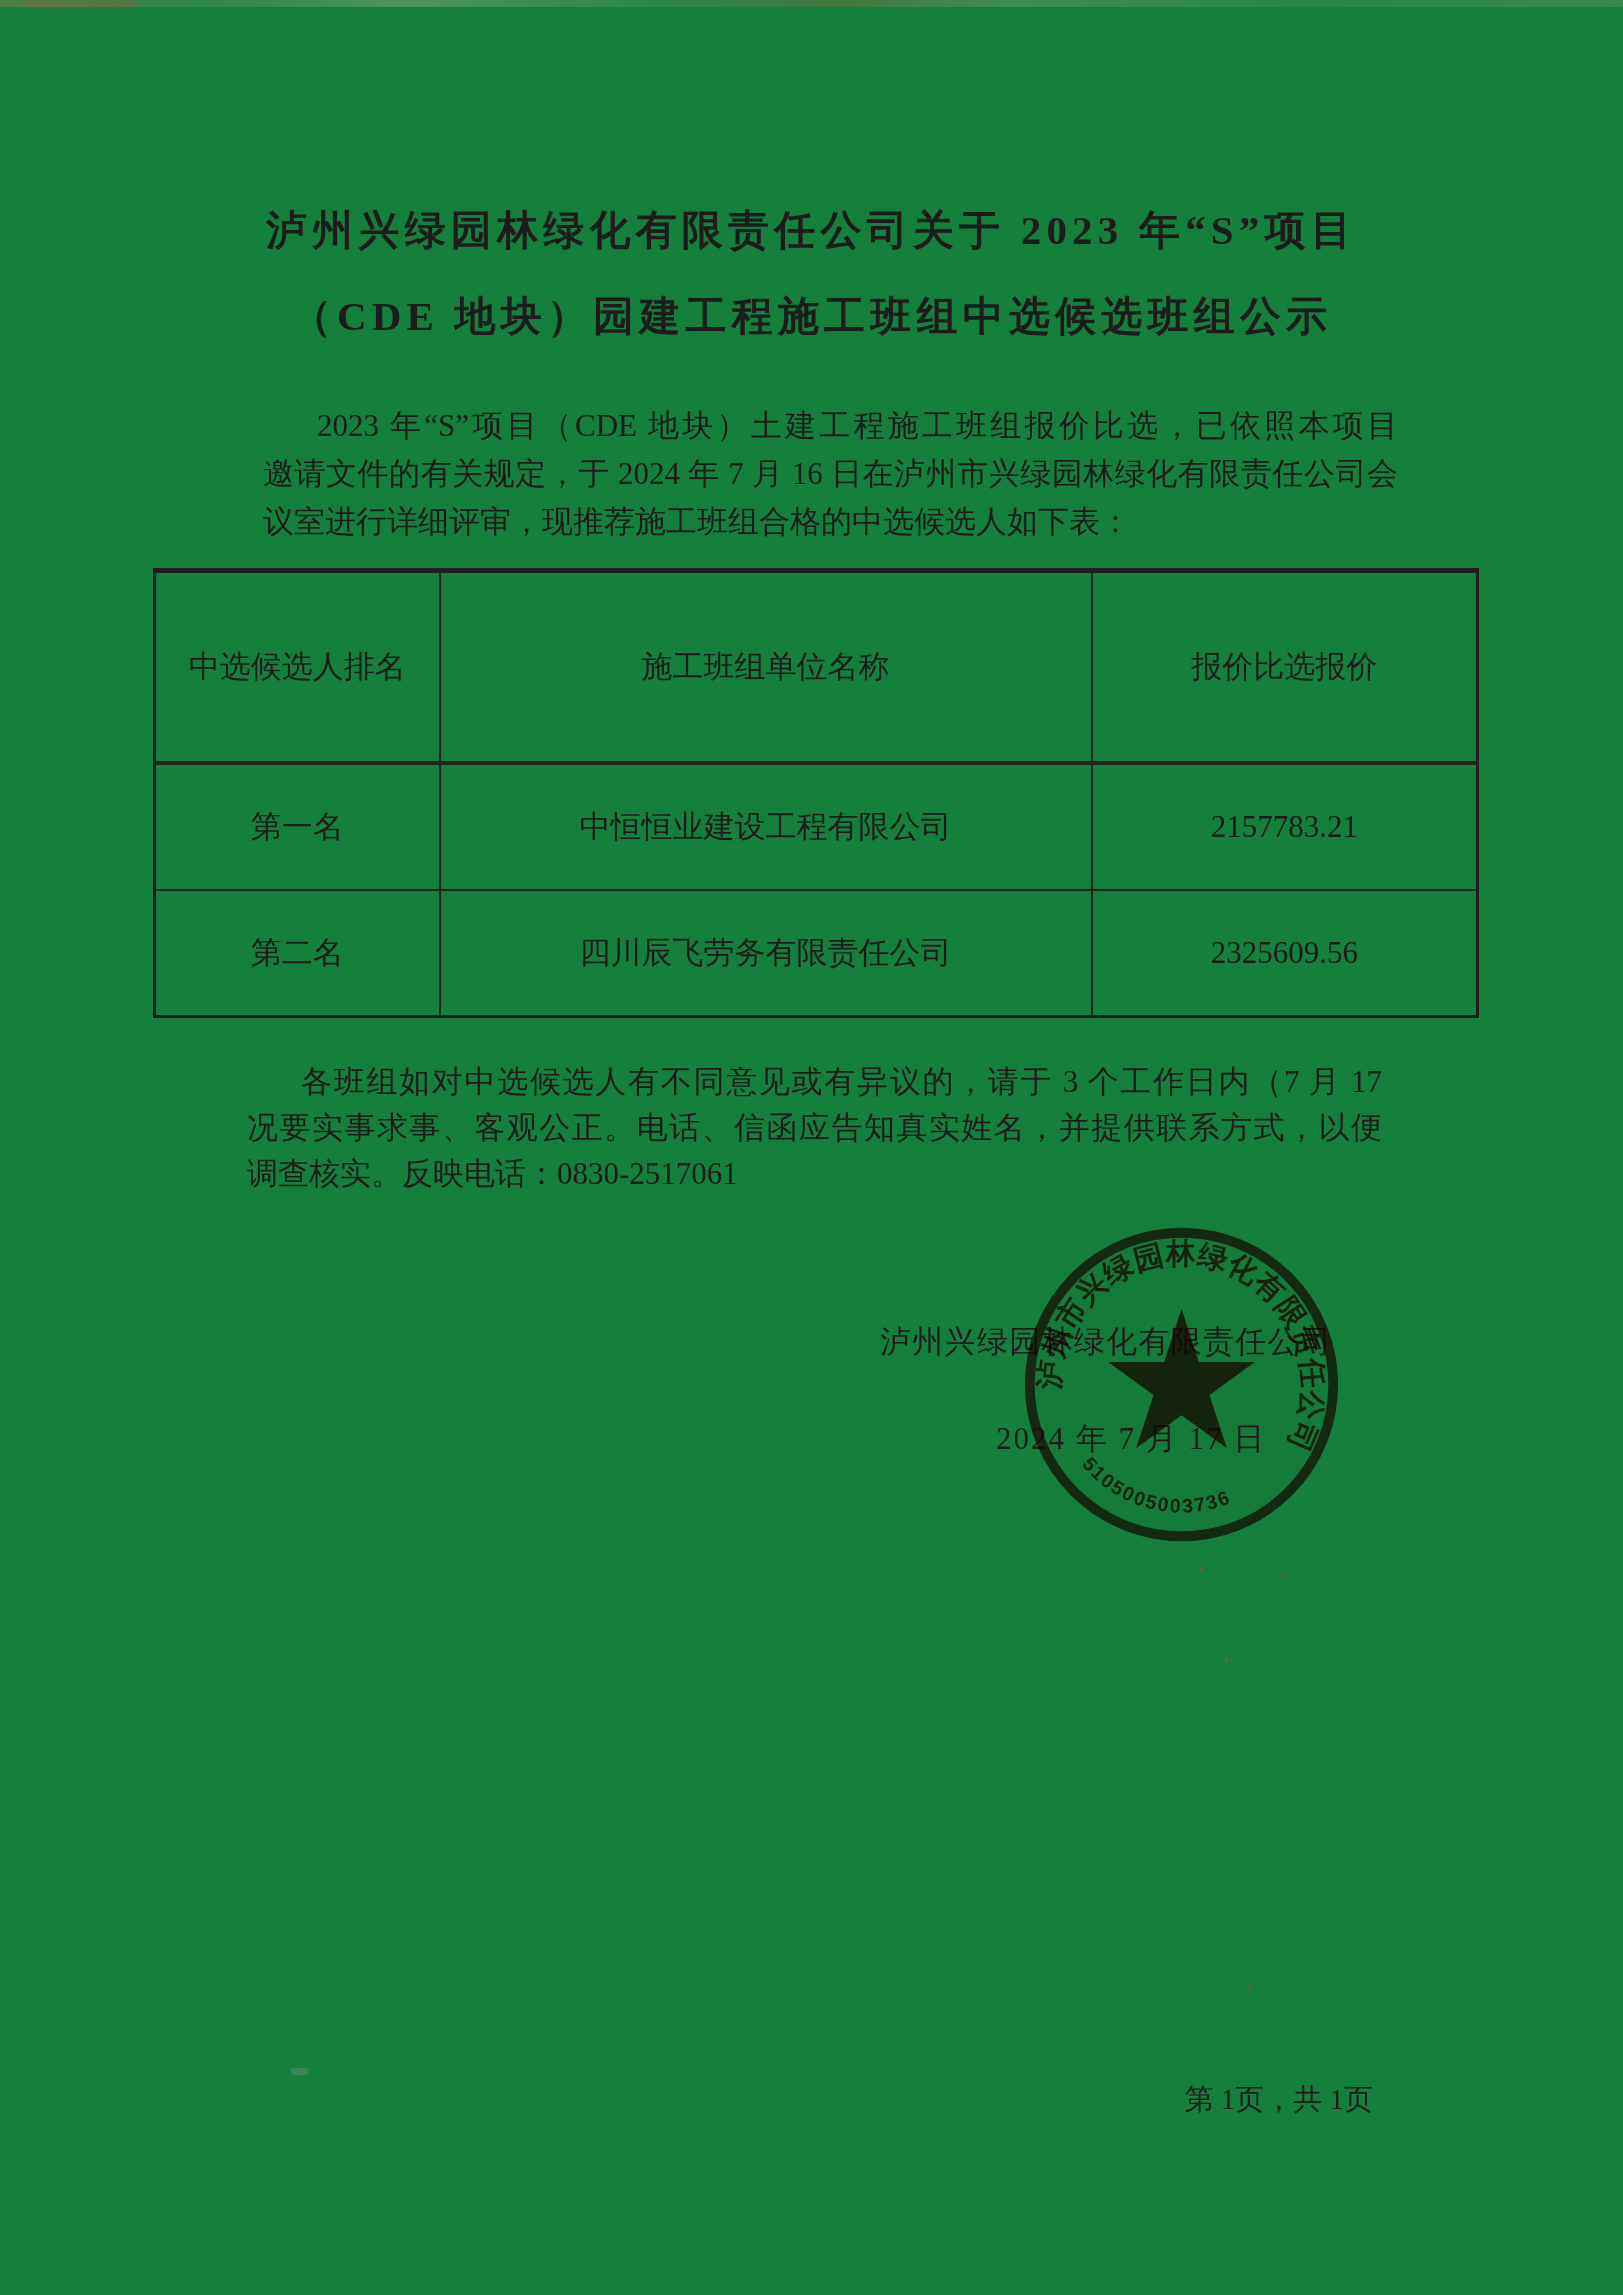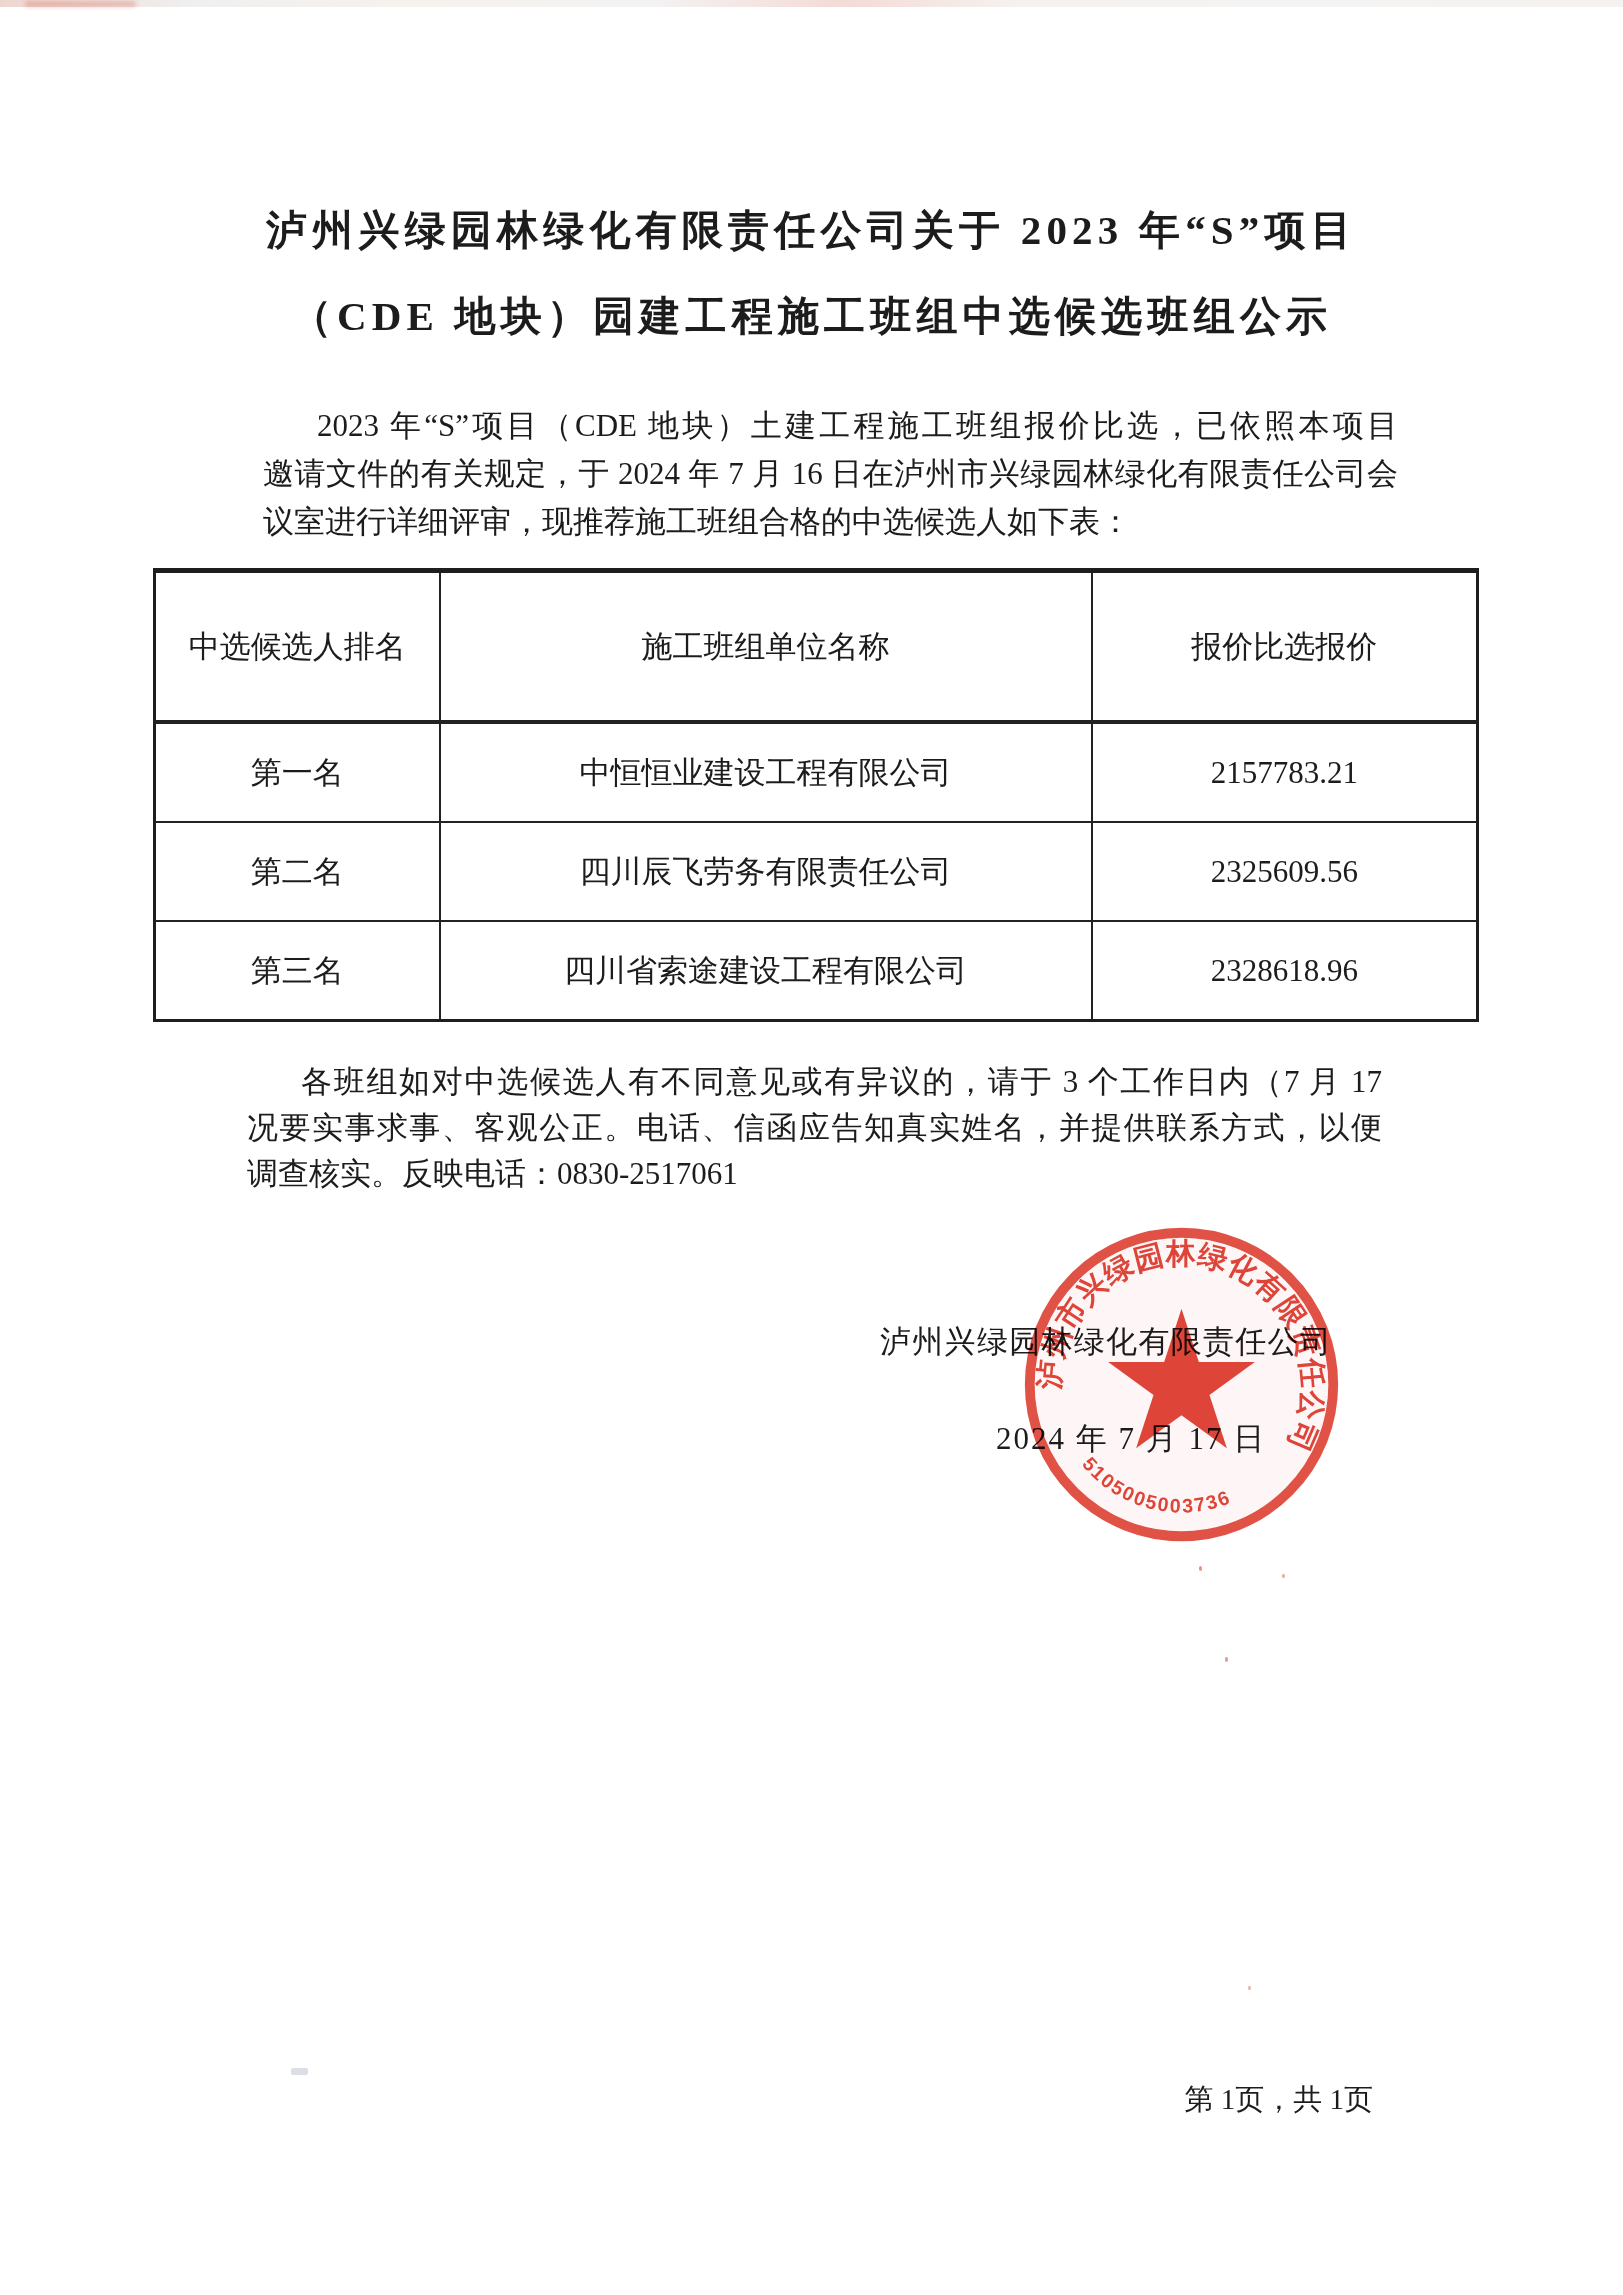--- a/index.html
+++ b/index.html
@@ -1,19 +1,19 @@
 <!DOCTYPE html>
 <html style="font-size:10.5px"><head>
 <meta charset="utf-8">
 <style>
   html,body{margin:0;padding:0;background:#e8e8e8;}
   .page{
     position:relative;
     width:1623px;height:2295px;
-    background:#ffffff;
+    background:#15803d;
     font-family:"Liberation Serif","DejaVu Serif",serif;
     color:#1c1c1c;
     overflow:hidden;
   }
   .scan-edge{
     position:absolute;top:0;left:0;right:0;height:6.5px;
     background:linear-gradient(90deg,
       rgba(196,120,96,.30) 0%, rgba(160,160,160,.16) 12%,
       rgba(222,205,188,.28) 25%, rgba(170,170,170,.14) 40%,
       rgba(205,90,70,.22) 52%, rgba(210,190,175,.22) 62%,
@@ -121,25 +121,20 @@
       <tr class="body-row">
         <td>第一名</td>
         <td>中恒恒业建设工程有限公司</td>
         <td>2157783.21</td>
       </tr>
       <tr class="body-row">
         <td>第二名</td>
         <td>四川辰飞劳务有限责任公司</td>
         <td>2325609.56</td>
       </tr>
-      <tr class="body-row">
-        <td>第三名</td>
-        <td>四川省索途建设工程有限公司</td>
-        <td>2328618.96</td>
-      </tr>
     </tbody>
   </table>
 
   <div class="para notice">
     <div class="jline indent">各班组如对中选候选人有不同意见或有异议的，请于 3 个工作日内（7 月 17</div>
     <div class="jline">况要实事求事、客观公正。电话、信函应告知真实姓名，并提供联系方式，以便</div>
     <div class="lline">调查核实。反映电话：0830-2517061</div>
   </div>
 
   <div class="sig-company">泸州兴绿园林绿化有限责任公司</div>

